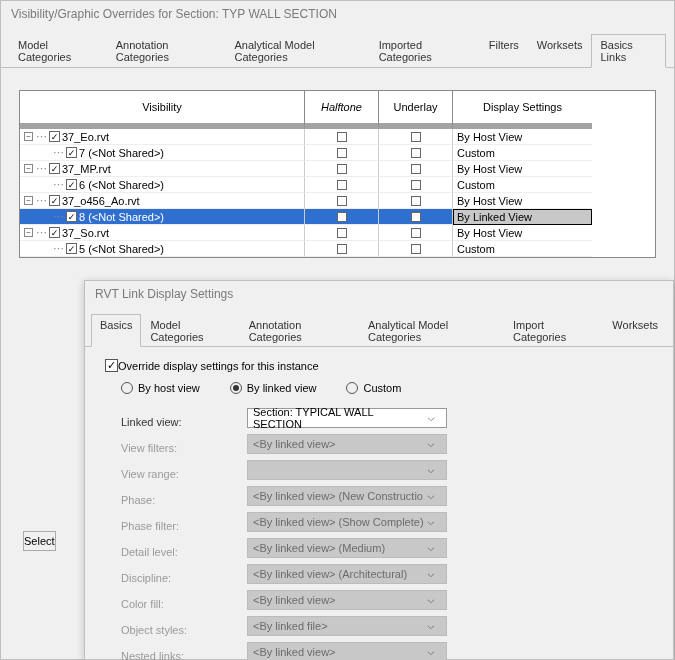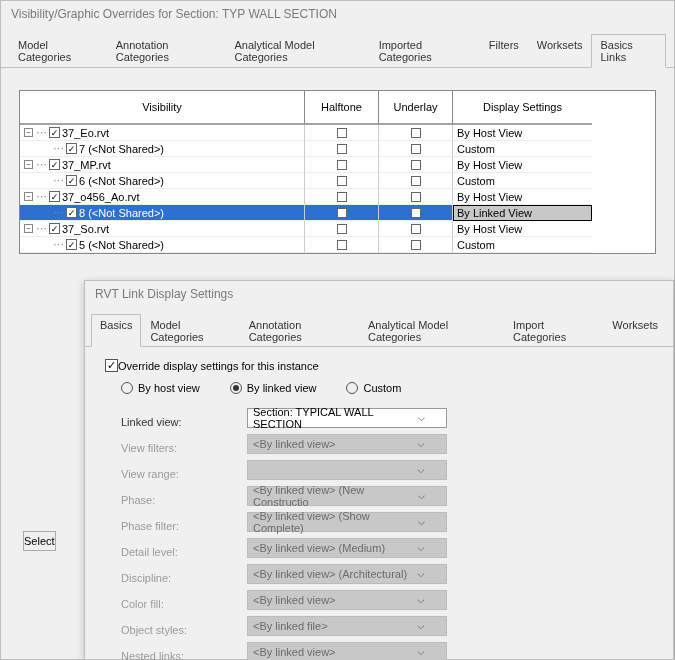--- a/index.html
+++ b/index.html
@@ -4,23 +4,23 @@
 <style>
   * { box-sizing: border-box; font-family: "Segoe UI", Arial, sans-serif; font-size: 11px; }
   body { margin: 0; background: #f0f0f0; width: 675px; height: 660px; overflow: hidden; position: relative; }
   .main-dialog { position: absolute; left: 0; top: 0; width: 675px; height: 660px; background: #f0f0f0; border: 1px solid #bfbfbf; }
   .title-bar { padding: 6px 10px; color: #7a7a7a; font-size: 12px; }
   .tab-strip { display: flex; border-bottom: 1px solid #bfbfbf; padding: 0 8px; margin-top: 6px; }
   .tab { padding: 4px 8px; color: #333; border: 1px solid transparent; border-bottom: none; cursor: default; position: relative; top: 1px; }
   .tab.active { background: #f0f0f0; border-color: #bfbfbf; border-bottom: 1px solid #f0f0f0; }
   .grid-wrap { margin: 22px 18px 0 18px; border: 1px solid #888; background: #fff; }
   .grid-head { display: flex; }
-  .gh { border-right: 1px solid #888; border-bottom: 2px solid #a3a3a3; text-align: center; padding: 10px 4px; font-weight: 400; background: #fff; }
+  .gh { border-right: 1px solid #888; border-bottom: 6px solid #a3a3a3; text-align: center; padding: 10px 4px; font-weight: 400; background: #fff; }
   .c-vis { width: 285px; }
-  .c-ht { width: 74px; }
+  .c-ht { width: 74px; font-style: italic; }
   .c-ul { width: 74px; }
   .c-ds { width: 139px; border-right: none; }
   .grid-body { }
   .row { display: flex; height: 16px; align-items: stretch; }
   .cell { border-right: 1px solid #ccc; border-bottom: 1px solid #eee; display: flex; align-items: center; overflow: hidden; }
   .cell.vis { width: 285px; padding-left: 4px; }
   .cell.ht { width: 74px; justify-content: center; }
   .cell.ul { width: 74px; justify-content: center; }
   .cell.ds { width: 139px; border-right: none; padding-left: 4px; }
   .row.sel .cell { background: #2f6fd0; color: #fff; }
@@ -38,21 +38,21 @@
   .sub-title { padding: 6px 10px; color: #7a7a7a; font-size: 12px; }
   .sub-body { padding: 0 12px; }
   .override-row { display: flex; align-items: center; margin: 12px 0 10px 8px; }
   .radios { display: flex; gap: 30px; margin: 0 0 14px 24px; }
   .radio { display: flex; align-items: center; gap: 5px; }
   .r-outer { width: 12px; height: 12px; border: 1px solid #555; border-radius: 50%; display: inline-flex; align-items: center; justify-content: center; }
   .r-outer.checked::after { content: ""; width: 6px; height: 6px; background: #333; border-radius: 50%; }
   .form-row { display: flex; align-items: flex-end; margin: 6px 0; }
   .form-row label { width: 150px; padding-left: 24px; color: #333; }
   .form-row.disabled label { color: #9a9a9a; }
-  .dd { width: 200px; height: 20px; background: #fff; border: 1px solid #999; display: flex; align-items: center; justify-content: space-between; padding: 0 18px 0 5px; }
+  .dd { width: 200px; height: 20px; background: #fff; border: 1px solid #999; display: flex; align-items: center; justify-content: space-between; padding: 0 8px 0 5px; }
   .dd.disabled { background: #c8c8c8; border-color: #bbb; color: #6b6b6b; }
   .dd .arrow { width: 14px; text-align: center; color: #555; font-size: 9px; }
   .footer-left { position: absolute; left: 22px; bottom: 108px; }
   .cb13 { width: 13px; height: 13px; border: 1px solid #555; background: #fff; display: inline-flex; align-items: center; justify-content: center; }
   .cb13.checked::after { content: "✓"; font-size: 11px; color: #000; }
 </style>
 </head>
 <body>
 
 <div class="main-dialog">

